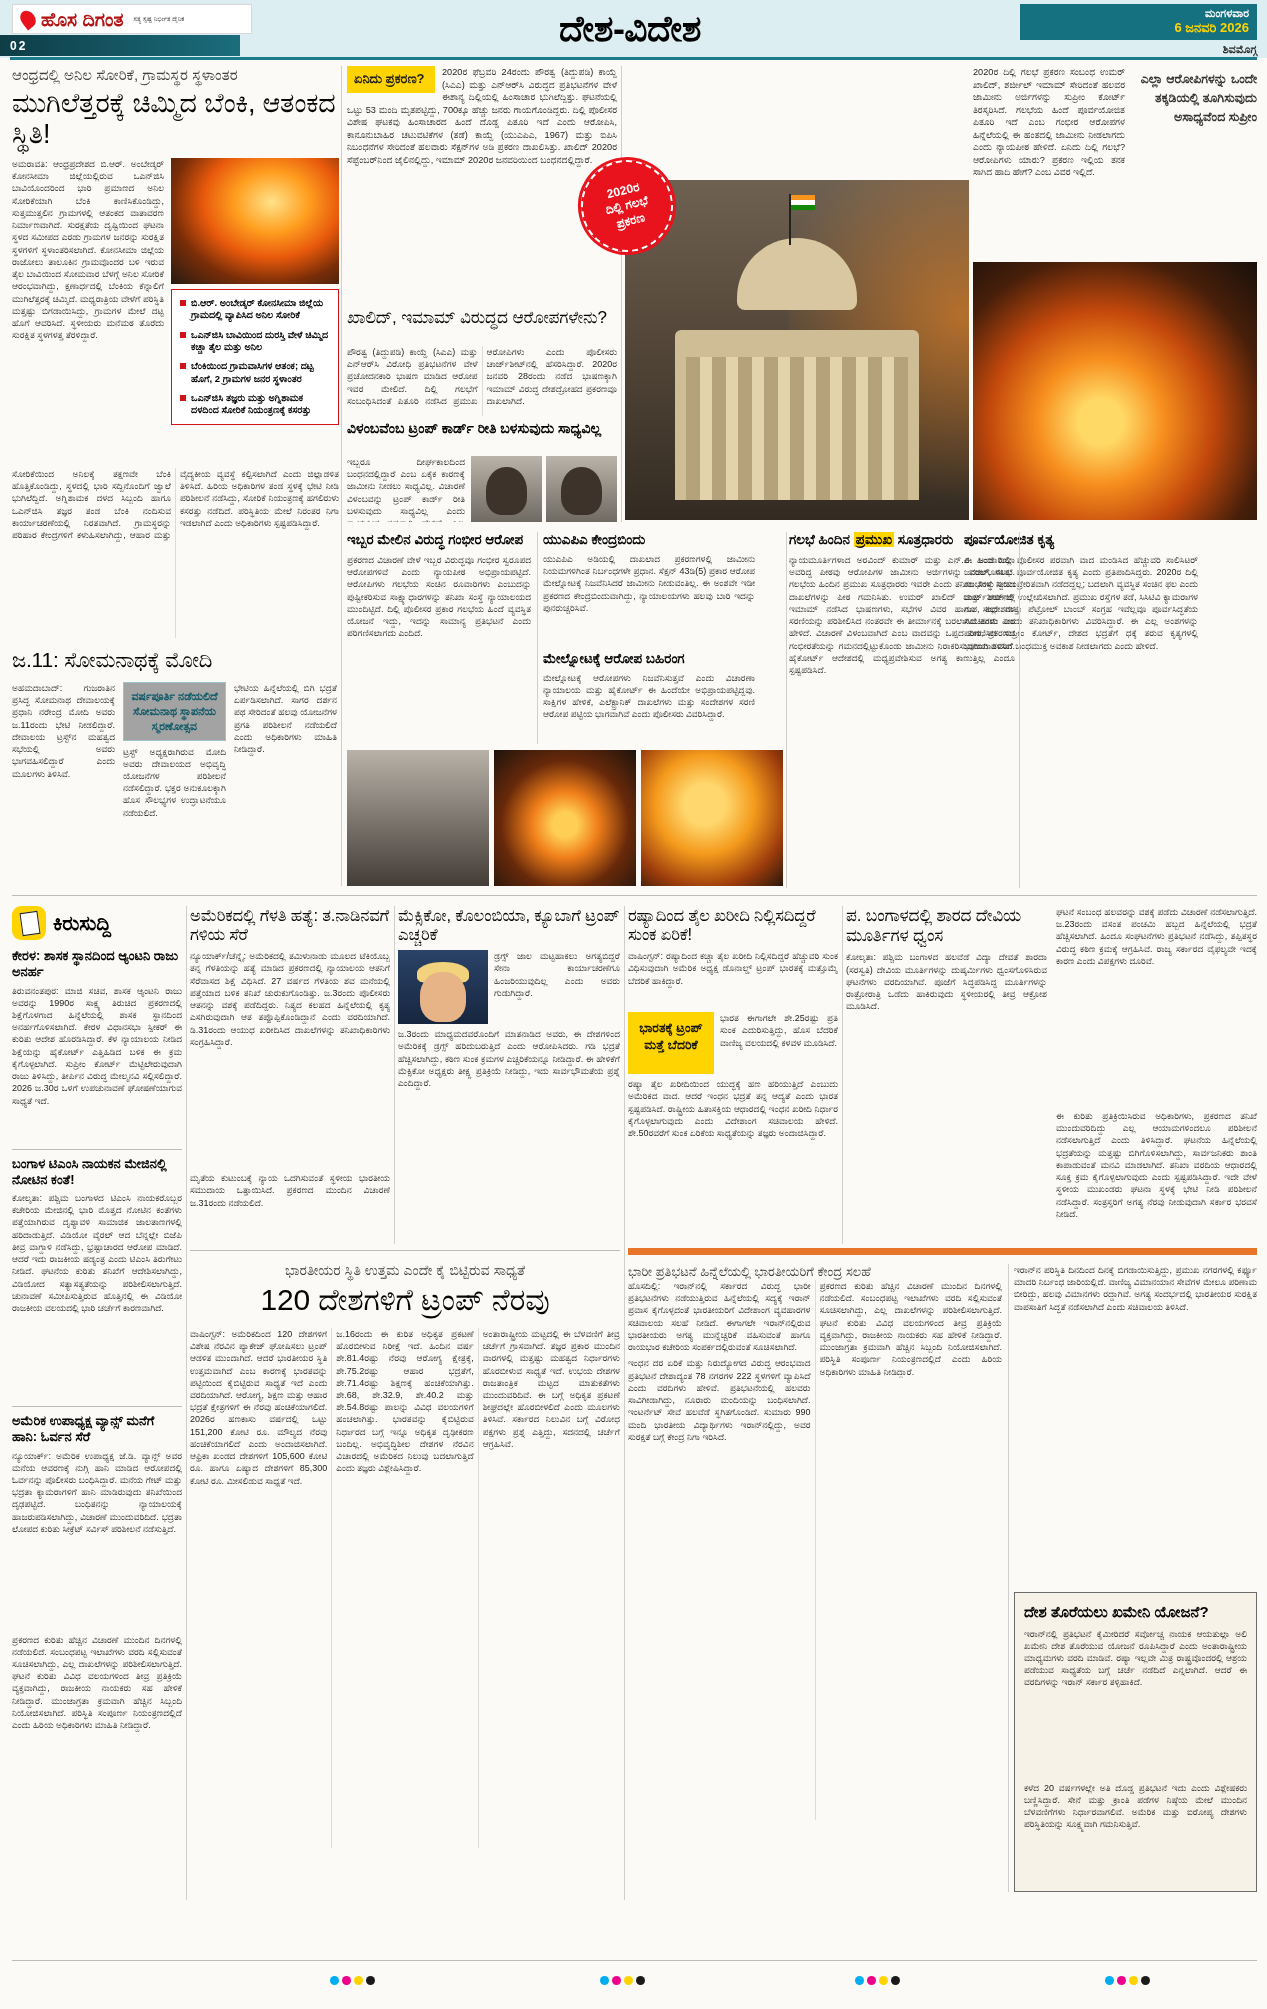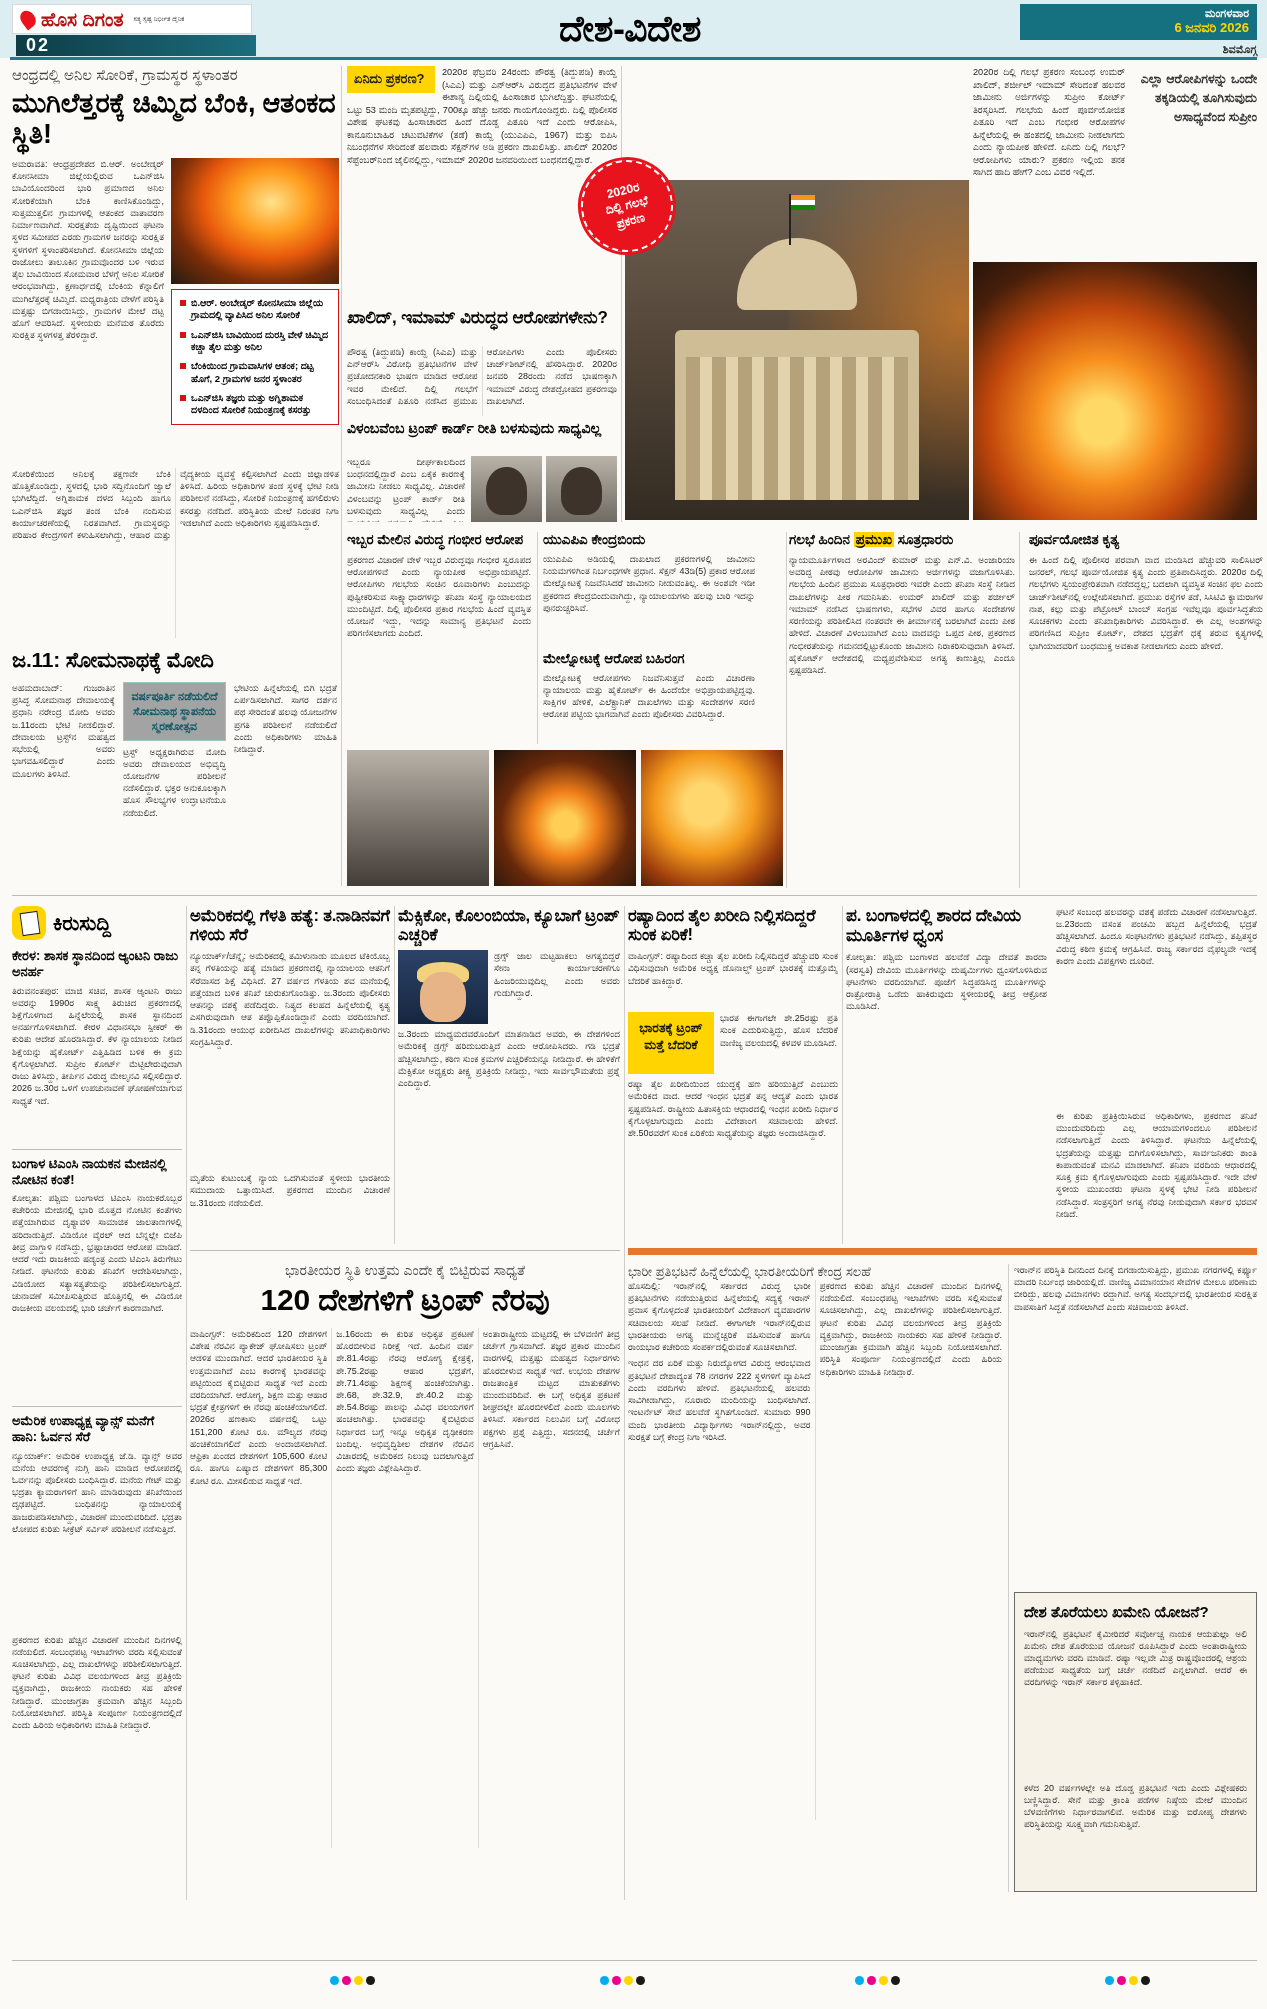--- a/index.html
+++ b/index.html
@@ -4,31 +4,31 @@
 <style>
   *{margin:0;padding:0;box-sizing:border-box}
   body{background:#e6e6e6;font-family:"Liberation Sans","DejaVu Sans",sans-serif}
   .page{position:relative;width:1267px;height:2009px;margin:0 auto;background:#fbfaf6;overflow:hidden}
   .abs{position:absolute}
   .bt{font-size:9px;line-height:1.36;text-align:justify;color:#1d1d1d;overflow:hidden}
   .bt + .bt{margin-top:4px}
   .c2{column-count:2;column-gap:9px;column-rule:1px solid #dcdbd5}
   .c3{column-count:3;column-gap:9px;column-rule:1px solid #dcdbd5}
   .kick{font-weight:400;color:#404040}
-  .hl{font-weight:700;color:#050505;line-height:1.16;letter-spacing:-.2px}
+  .hl{font-weight:400;color:#050505;line-height:1.16;letter-spacing:-.2px}
   .sub{font-weight:700;font-size:13.5px;line-height:1.25;color:#000}
   .vl{position:absolute;width:1px;background:#cfceca}
   .hr{position:absolute;height:1px;background:#bdbcb6}
   .hdrband{position:absolute;left:0;top:0;width:1267px;height:58px;background:#ddeef2}
   .tealrule{position:absolute;left:10px;top:57px;width:1247px;height:3px;background:#1b7c8c}
   .logobox{position:absolute;left:12px;top:4px;width:240px;height:30px;background:#fff;border:1px solid #d8d8d8;display:flex;align-items:center;gap:6px;padding:0 8px}
   .logoflame{width:14px;height:18px;background:#e8131c;border-radius:50% 50% 50% 0;transform:rotate(-38deg)}
   .logotxt{font-size:19px;font-weight:800;color:#b31313;line-height:1}
   .logotag{font-size:6.5px;color:#333;margin-left:4px}
-  .numbar{position:absolute;left:16px;top:35px;width:240px;height:21px;background:linear-gradient(90deg,#0e3d46,#1b6d7d);color:#fff;font-weight:800;font-size:18px;display:flex;align-items:center;padding-left:10px;letter-spacing:2px}
+  .numbar{position:absolute;left:0;top:35px;width:240px;height:21px;background:linear-gradient(90deg,#0e3d46,#1b6d7d);color:#fff;font-weight:800;font-size:12px;display:flex;align-items:center;padding-left:10px;letter-spacing:2px}
   .sectitle{position:absolute;left:380px;top:8px;width:500px;text-align:center;font-size:36px;font-weight:800;color:#000000;letter-spacing:-.5px}
   .datebox{position:absolute;left:1020px;top:4px;width:237px;height:36px;background:#15707f;color:#fff;text-align:right;padding:3px 8px}
   .datebox .d1{font-size:11px;font-weight:700}
   .datebox .d2{font-size:13px;font-weight:800;color:#ffd400}
   .edn{position:absolute;left:1020px;top:43px;width:237px;text-align:right;font-size:11px;font-weight:700;color:#2b2b2b}
   .dots{position:absolute;display:flex;gap:3px}
   .dot{width:9px;height:9px;border-radius:50%}
   .dc{background:#00aeef}.dm{background:#ec008c}.dy{background:#ffd400}.dk{background:#1a1a1a}
   .ph{overflow:hidden;position:relative}
   .firewell{background:radial-gradient(ellipse at 60% 35%,#ffe28a 0%,#ff9e1f 26%,#e8590c 48%,#7a2d08 70%,#241a12 100%)}
@@ -162,21 +162,21 @@
     <div class="bt" style="height:92px">ಯುಎಪಿಎ ಅಡಿಯಲ್ಲಿ ದಾಖಲಾದ ಪ್ರಕರಣಗಳಲ್ಲಿ ಜಾಮೀನು ನಿಯಮಗಳಿಗಿಂತ ನಿರ್ಬಂಧಗಳೇ ಪ್ರಧಾನ. ಸೆಕ್ಷನ್ 43ಡಿ(5) ಪ್ರಕಾರ ಆರೋಪ ಮೇಲ್ನೋಟಕ್ಕೆ ನಿಜವೆನಿಸಿದರೆ ಜಾಮೀನು ನೀಡುವಂತಿಲ್ಲ. ಈ ಅಂಶವೇ ಇಡೀ ಪ್ರಕರಣದ ಕೇಂದ್ರಬಿಂದುವಾಗಿದ್ದು, ನ್ಯಾಯಾಲಯಗಳು ಹಲವು ಬಾರಿ ಇದನ್ನು ಪುನರುಚ್ಚರಿಸಿವೆ.</div>
     <div class="sub" style="margin:6px 0 4px">ಮೇಲ್ನೋಟಕ್ಕೆ ಆರೋಪ ಬಹಿರಂಗ</div>
     <div class="bt" style="height:66px">ಮೇಲ್ನೋಟಕ್ಕೆ ಆರೋಪಗಳು ನಿಜವೆನಿಸುತ್ತವೆ ಎಂದು ವಿಚಾರಣಾ ನ್ಯಾಯಾಲಯ ಮತ್ತು ಹೈಕೋರ್ಟ್ ಈ ಹಿಂದೆಯೇ ಅಭಿಪ್ರಾಯಪಟ್ಟಿದ್ದವು. ಸಾಕ್ಷಿಗಳ ಹೇಳಿಕೆ, ಎಲೆಕ್ಟ್ರಾನಿಕ್ ದಾಖಲೆಗಳು ಮತ್ತು ಸಂದೇಶಗಳ ಸರಣಿ ಆರೋಪ ಪಟ್ಟಿಯ ಭಾಗವಾಗಿವೆ ಎಂದು ಪೊಲೀಸರು ವಿವರಿಸಿದ್ದಾರೆ.</div>
   </div>
   <div class="abs" style="left:789px;top:532px;width:226px;height:356px">
     <div class="sub" style="margin-bottom:5px">
       <span>ಗಲಭೆ ಹಿಂದಿನ </span><span class="mark">ಪ್ರಮುಖ</span><span> ಸೂತ್ರಧಾರರು</span>
     </div>
     <div class="bt" style="height:300px">ನ್ಯಾಯಮೂರ್ತಿಗಳಾದ ಅರವಿಂದ್ ಕುಮಾರ್ ಮತ್ತು ಎನ್.ವಿ. ಅಂಜಾರಿಯಾ ಅವರಿದ್ದ ಪೀಠವು ಆರೋಪಿಗಳ ಜಾಮೀನು ಅರ್ಜಿಗಳನ್ನು ವಜಾಗೊಳಿಸಿತು. ಗಲಭೆಯ ಹಿಂದಿನ ಪ್ರಮುಖ ಸೂತ್ರಧಾರರು ಇವರೇ ಎಂದು ತನಿಖಾ ಸಂಸ್ಥೆ ನೀಡಿದ ದಾಖಲೆಗಳನ್ನು ಪೀಠ ಗಮನಿಸಿತು. ಉಮರ್ ಖಾಲಿದ್ ಮತ್ತು ಶರ್ಜೀಲ್ ಇಮಾಮ್ ನಡೆಸಿದ ಭಾಷಣಗಳು, ಸಭೆಗಳ ವಿವರ ಹಾಗೂ ಸಂದೇಶಗಳ ಸರಣಿಯನ್ನು ಪರಿಶೀಲಿಸಿದ ನಂತರವೇ ಈ ತೀರ್ಮಾನಕ್ಕೆ ಬರಲಾಗಿದೆ ಎಂದು ಪೀಠ ಹೇಳಿದೆ. ವಿಚಾರಣೆ ವಿಳಂಬವಾಗಿದೆ ಎಂಬ ವಾದವನ್ನು ಒಪ್ಪದ ಪೀಠ, ಪ್ರಕರಣದ ಗಂಭೀರತೆಯನ್ನು ಗಮನದಲ್ಲಿಟ್ಟುಕೊಂಡು ಜಾಮೀನು ನಿರಾಕರಿಸುವುದಾಗಿ ತಿಳಿಸಿದೆ. ಹೈಕೋರ್ಟ್ ಆದೇಶದಲ್ಲಿ ಮಧ್ಯಪ್ರವೇಶಿಸುವ ಅಗತ್ಯ ಕಾಣುತ್ತಿಲ್ಲ ಎಂದೂ ಸ್ಪಷ್ಟಪಡಿಸಿದೆ.</div>
   </div>
-  <div class="abs" style="left:1029px;top:532px;width:234px;height:356px">
+  <div class="abs" style="left:964px;top:532px;width:234px;height:356px">
     <div class="sub" style="margin-bottom:5px">ಪೂರ್ವಯೋಜಿತ ಕೃತ್ಯ</div>
     <div class="bt" style="height:310px">ಈ ಹಿಂದೆ ದಿಲ್ಲಿ ಪೊಲೀಸರ ಪರವಾಗಿ ವಾದ ಮಂಡಿಸಿದ ಹೆಚ್ಚುವರಿ ಸಾಲಿಸಿಟರ್ ಜನರಲ್, ಗಲಭೆ ಪೂರ್ವಯೋಜಿತ ಕೃತ್ಯ ಎಂದು ಪ್ರತಿಪಾದಿಸಿದ್ದರು. 2020ರ ದಿಲ್ಲಿ ಗಲಭೆಗಳು ಸ್ವಯಂಪ್ರೇರಿತವಾಗಿ ನಡೆದದ್ದಲ್ಲ; ಬದಲಾಗಿ ವ್ಯವಸ್ಥಿತ ಸಂಚಿನ ಫಲ ಎಂದು ಚಾರ್ಜ್‌ಶೀಟ್‌ನಲ್ಲಿ ಉಲ್ಲೇಖಿಸಲಾಗಿದೆ. ಪ್ರಮುಖ ರಸ್ತೆಗಳ ತಡೆ, ಸಿಸಿಟಿವಿ ಕ್ಯಾಮರಾಗಳ ನಾಶ, ಕಲ್ಲು ಮತ್ತು ಪೆಟ್ರೋಲ್ ಬಾಂಬ್ ಸಂಗ್ರಹ ಇವೆಲ್ಲವೂ ಪೂರ್ವಸಿದ್ಧತೆಯ ಸೂಚಕಗಳು ಎಂದು ತನಿಖಾಧಿಕಾರಿಗಳು ವಿವರಿಸಿದ್ದಾರೆ. ಈ ಎಲ್ಲ ಅಂಶಗಳನ್ನು ಪರಿಗಣಿಸಿದ ಸುಪ್ರೀಂ ಕೋರ್ಟ್, ದೇಶದ ಭದ್ರತೆಗೆ ಧಕ್ಕೆ ತರುವ ಕೃತ್ಯಗಳಲ್ಲಿ ಭಾಗಿಯಾದವರಿಗೆ ಬಂಧಮುಕ್ತ ಅವಕಾಶ ನೀಡಲಾಗದು ಎಂದು ಹೇಳಿದೆ.</div>
   </div>
 
   <div class="abs" style="left:347px;top:750px;width:436px;height:136px;display:flex;gap:5px">
     <div class="ph crowd" style="flex:1"></div>
     <div class="ph burncart" style="flex:1"></div>
     <div class="ph burnshop" style="flex:1"></div>
   </div>
 

